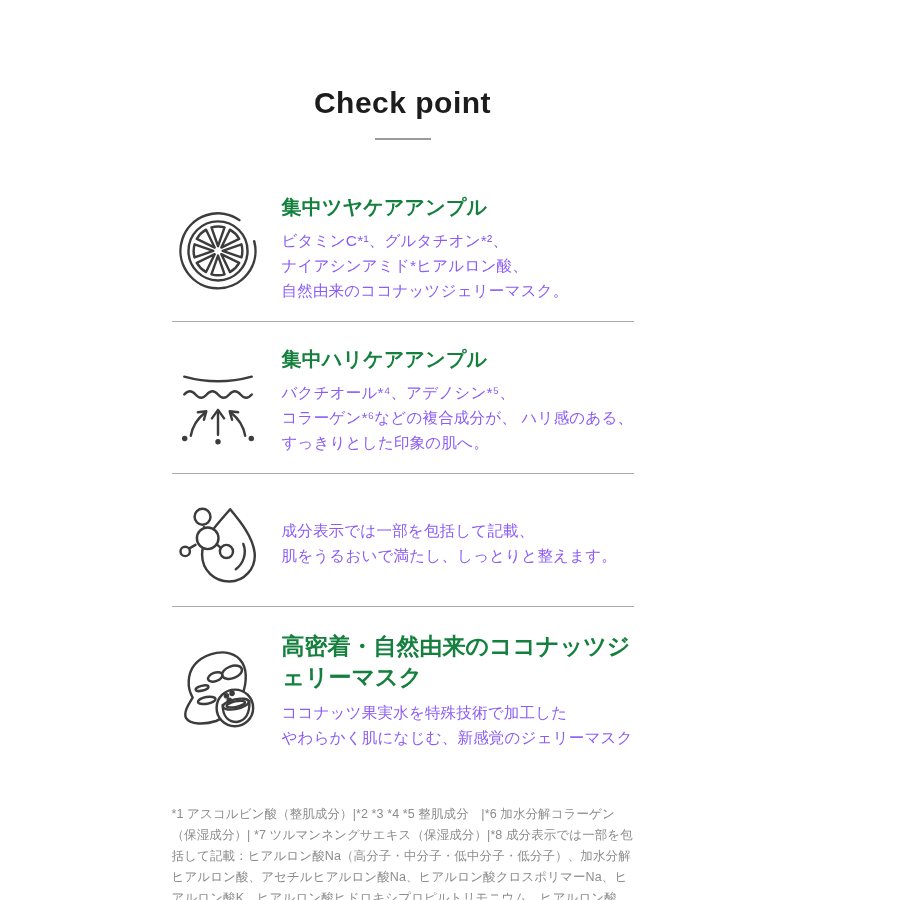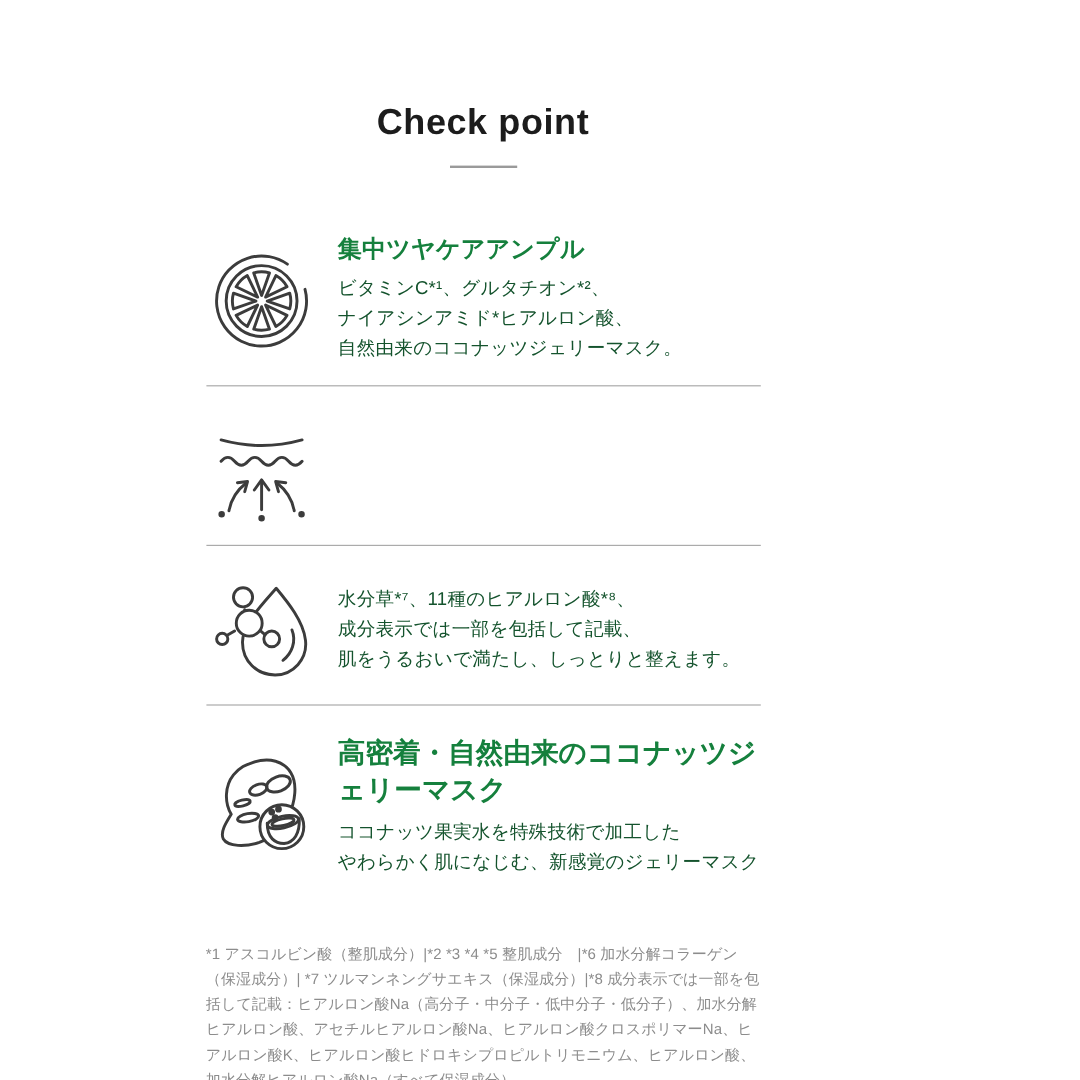--- a/index.html
+++ b/index.html
@@ -24,21 +24,21 @@
   .section { display: flex; align-items: center; gap: 18px; padding: 24px 0 18px 0; }
   .section.first { padding-top: 0; }
   .icon-box { width: 92px; min-width: 92px; height: 90px; display: flex; align-items: center; justify-content: center; }
   .icon-box svg { display: block; }
   .ico { stroke: #3c3c3c; stroke-width: 2.6; fill: none; stroke-linecap: round; stroke-linejoin: round; }
   .ico .wfill { fill: #ffffff; }
 
   .sec-text { flex: 1; }
   .sec-title { font-size: 20px; font-weight: 700; color: #15803d; margin-bottom: 7px; letter-spacing: 0.2px; }
   .sec-title.small { font-size: 23px; letter-spacing: 0; }
-  .sec-line { font-size: 15.5px; line-height: 25px; color: #14532d; letter-spacing: 0.2px; }
+  .sec-line { font-size: 15.5px; line-height: 25px; color: #8b5cf6; letter-spacing: 0.2px; }
 
   .divider { height: 1px; background: #ababab; }
 
   .footnote {
     margin-top: 36px; font-size: 12.5px; line-height: 21px; color: #8c8c8c;
     letter-spacing: 0.1px; text-align: left;
   }
 </style>
 </head>
 <body>
@@ -88,40 +88,45 @@
           <path d="M 41.5 66.5 L 48 57.5 L 54.5 66.5"></path>
           <path d="M 19 85 C 21 74 27 66 34 60.5"></path>
           <path d="M 26.5 60 L 35.5 59 L 33 68"></path>
           <path d="M 77 85 C 75 74 69 66 62 60.5"></path>
           <path d="M 69.5 60 L 60.5 59 L 63 68"></path>
           <circle cx="12.5" cy="88" r="1.6" fill="#3c3c3c"></circle>
           <circle cx="48" cy="91.5" r="1.6" fill="#3c3c3c"></circle>
           <circle cx="83.5" cy="88" r="1.6" fill="#3c3c3c"></circle>
         </svg>
       </div>
+      <div class="sec-text">
+        <div class="sec-title">集中ハリケアアンプル</div>
+        <div class="sec-line">バクチオール*⁴、アデノシン*⁵、</div>
+        <div class="sec-line">コラーゲン*⁶などの複合成分が、 ハリ感のある、</div>
+        <div class="sec-line">すっきりとした印象の肌へ。</div>
+      </div>
     </div>
 
     <div class="divider"></div>
 
     <div class="section">
       <div class="icon-box">
         <svg width="90" height="90" viewBox="0 0 96 96" class="ico" aria-hidden="true">
           <path class="wfill" d="M 61 12 C 71 24 85 41 87 58 C 89 75 76 89 60 89 C 44 89 31 77 31 60 C 31 44 48 27 61 12 Z"></path>
           <path d="M 75 49 C 79 59 75 70 67 76"></path>
           <line x1="33" y1="31" x2="36" y2="37"></line>
           <line x1="24" y1="50" x2="17" y2="54"></line>
           <line x1="46" y1="49" x2="52" y2="54"></line>
           <circle class="wfill" cx="31.5" cy="20" r="8.5"></circle>
           <circle class="wfill" cx="37" cy="43" r="11.5"></circle>
           <circle class="wfill" cx="13" cy="57" r="5"></circle>
           <circle class="wfill" cx="57" cy="57" r="7"></circle>
         </svg>
       </div>
       <div class="sec-text">
-        <div class="sec-line">水分草*⁷、11種のヒアルロン酸*⁸、</div>
         <div class="sec-line">成分表示では一部を包括して記載、</div>
         <div class="sec-line">肌をうるおいで満たし、しっとりと整えます。</div>
       </div>
     </div>
 
     <div class="divider"></div>
 
     <div class="section">
       <div class="icon-box">
         <svg width="90" height="90" viewBox="0 0 96 96" class="ico" aria-hidden="true">

